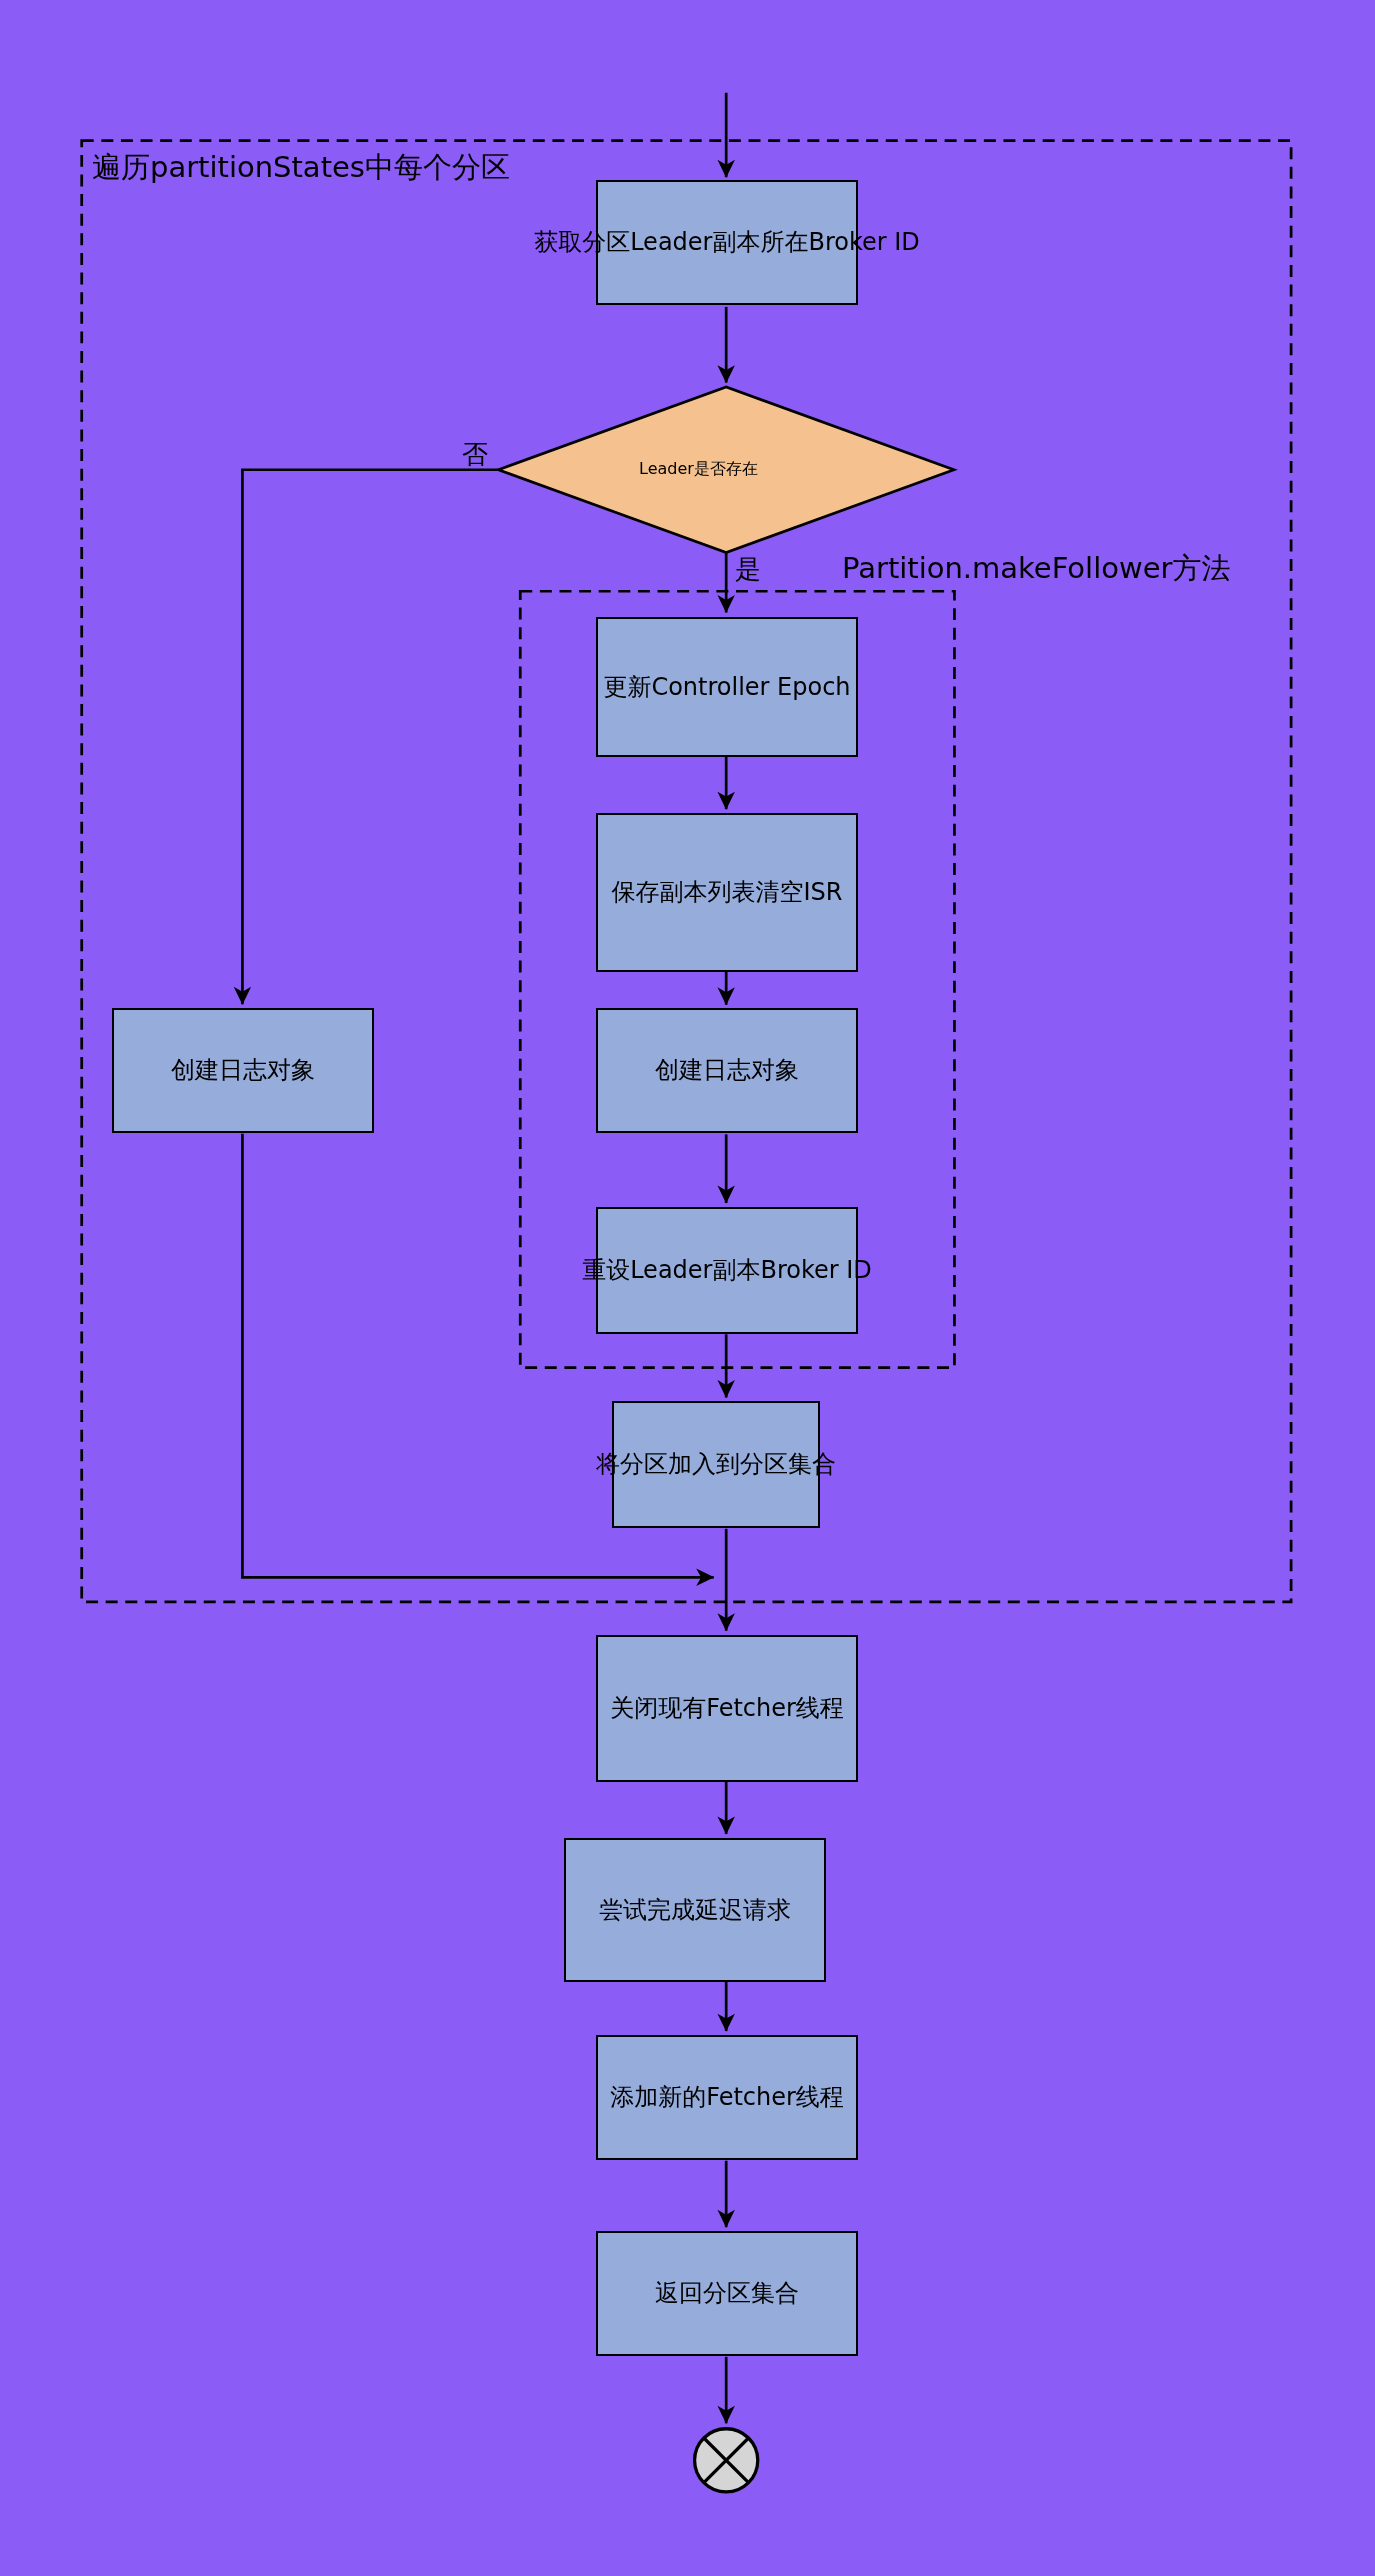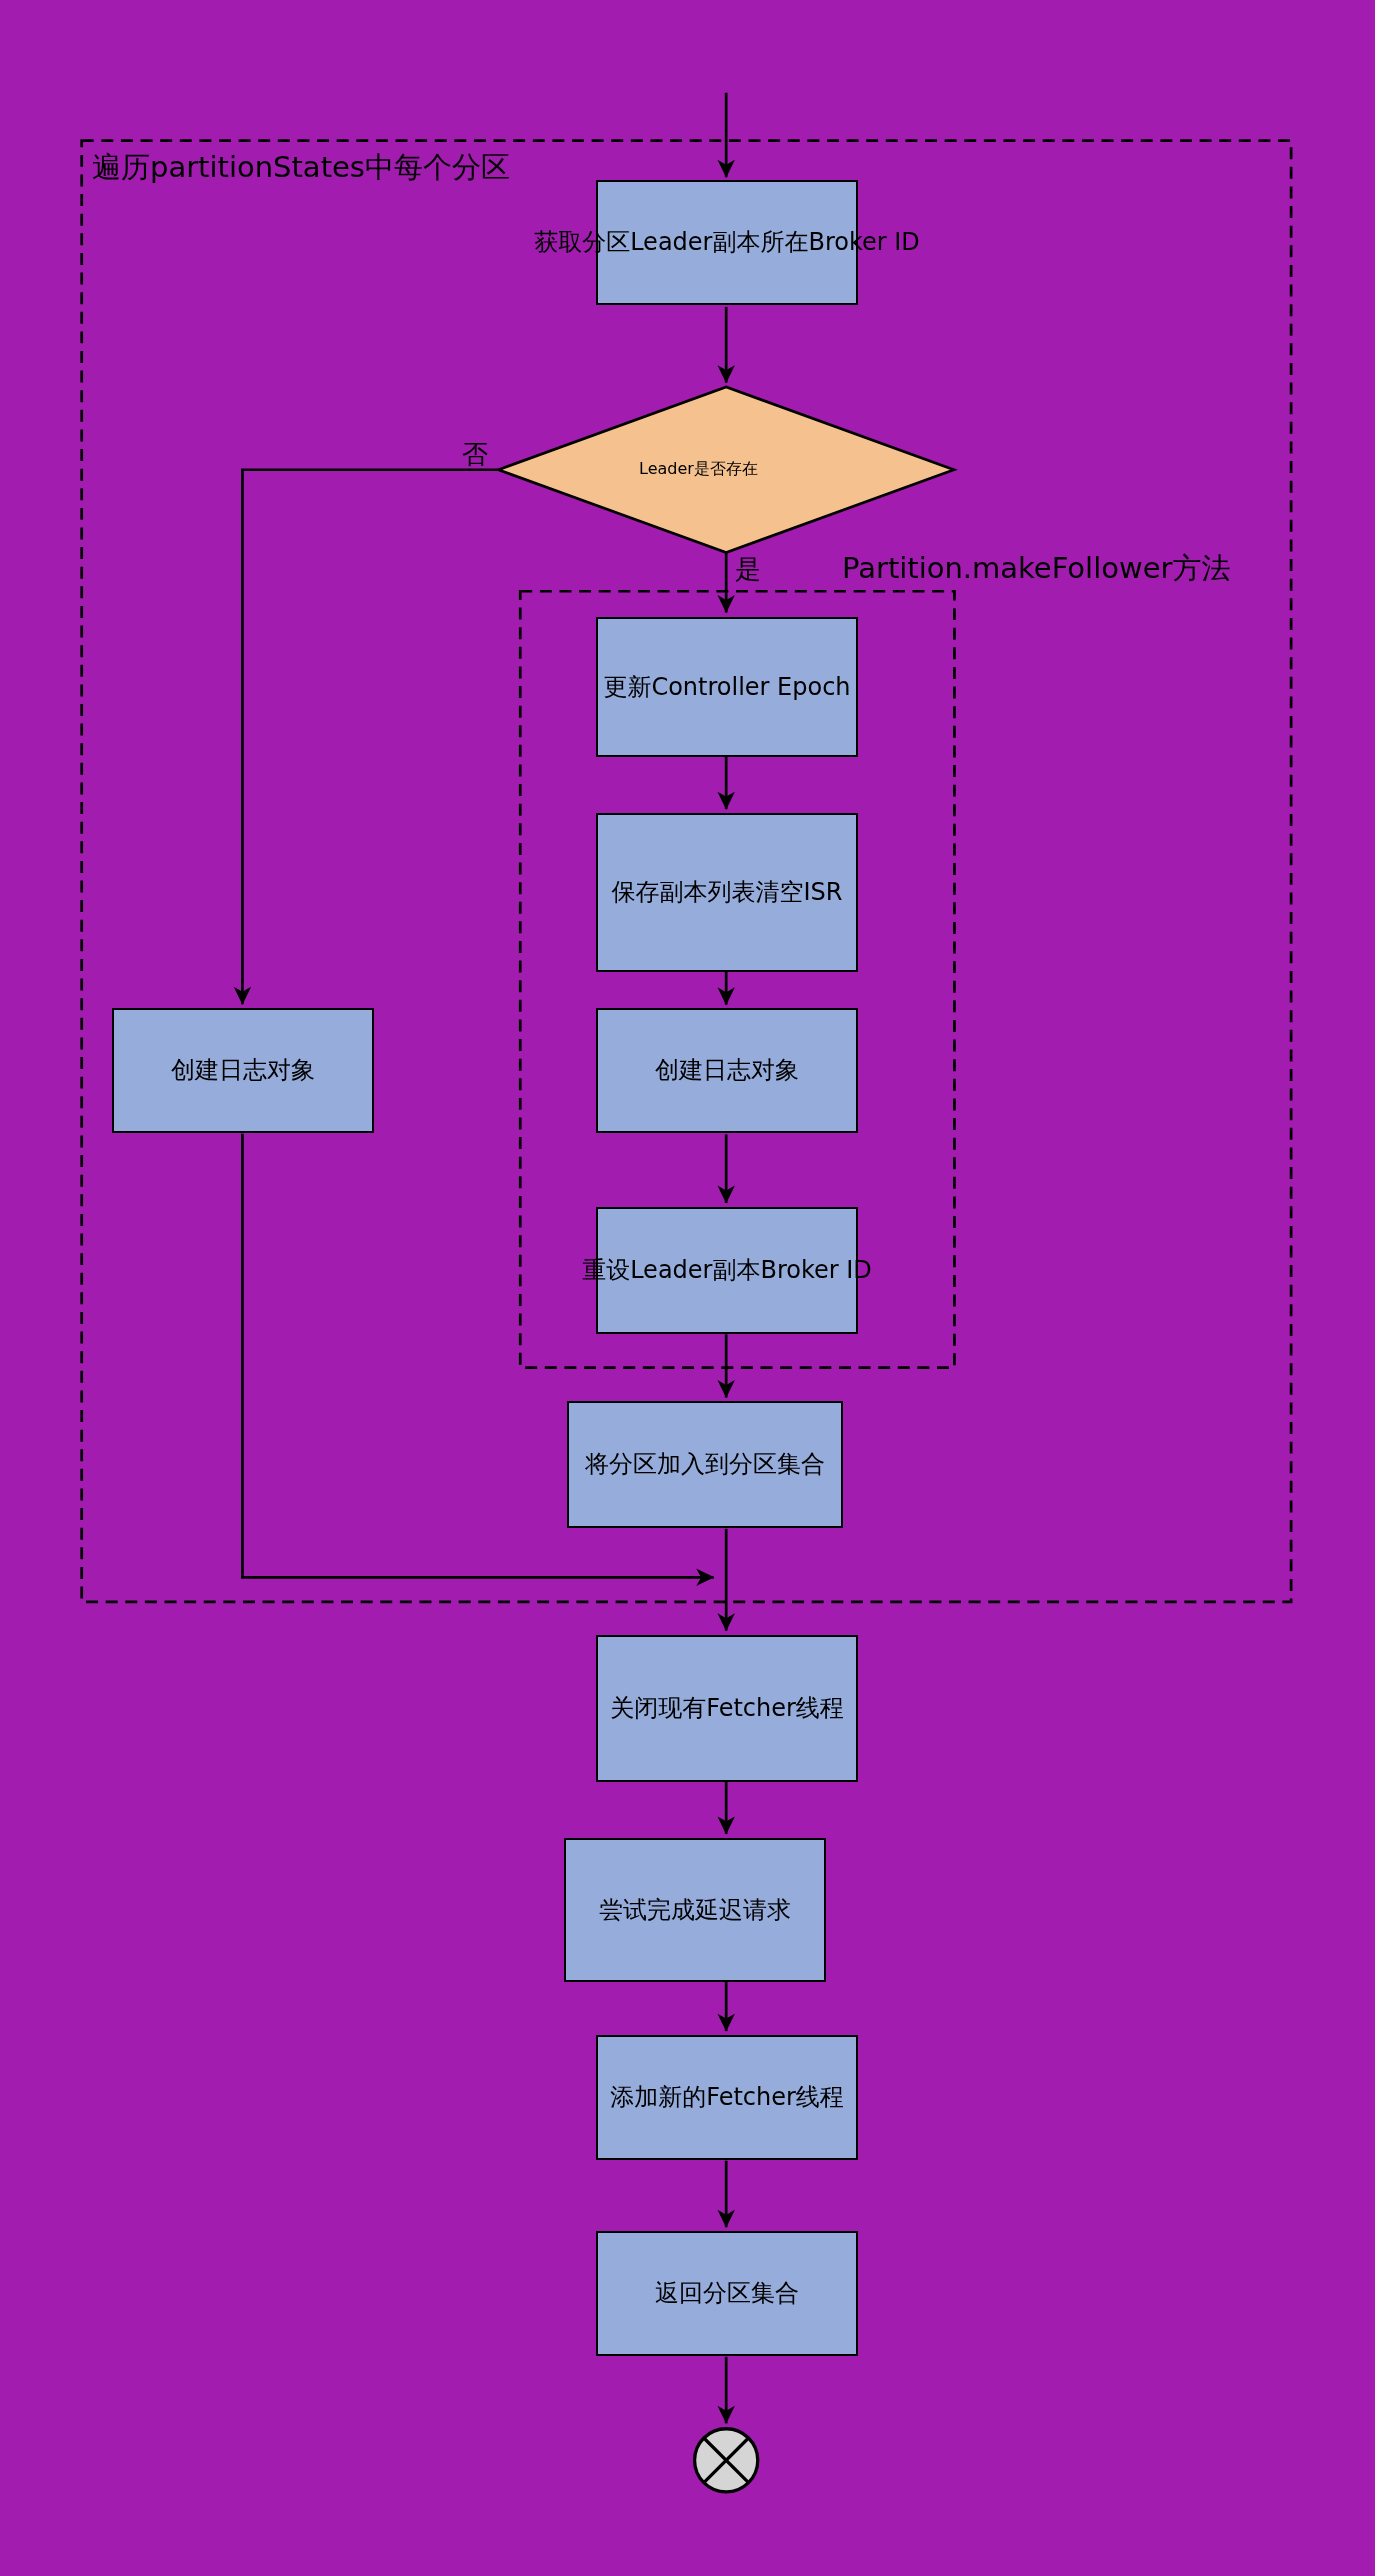--- a/index.html
+++ b/index.html
@@ -1,19 +1,19 @@
 <!DOCTYPE html>
 <html style="font-size:8.7px"><head>
 <meta charset="utf-8">
 <style>
   html,body{margin:0;padding:0;background:#ffffff;}
   .canvas{
     position:relative;
     width:1375px;height:2576px;
-    background:#a21caf;
+    background:#8b5cf6;
     font-family:"DejaVu Sans","Liberation Sans",sans-serif;
     color:#000;
     overflow:hidden;
   }
   .layer{position:absolute;left:0;top:0;}
   .node{
     position:absolute;
     box-sizing:border-box;
     border:2.7px solid #000000;
     background:#96ACDB;
@@ -104,21 +104,21 @@
   <div class="node" style="left:596px;top:1008px;width:262px;height:125px">
     <span class="line">创建日志对象</span>
 
   </div>
 
   <div class="node" style="left:596px;top:1207px;width:262px;height:127px">
     <span class="line">重设Leader副本</span>
     <span class="line">Broker ID</span>
   </div>
 
-  <div class="node" style="left:567px;top:1401px;width:276px;height:127px">
+  <div class="node" style="left:612px;top:1401px;width:208px;height:127px">
     <span class="line">将分区加入到</span>
     <span class="line">分区集合</span>
   </div>
 
   <div class="node" style="left:596px;top:1635px;width:262px;height:147px">
     <span class="line">关闭现有Fetcher线程</span>
 
   </div>
 
   <div class="node" style="left:564px;top:1838px;width:262px;height:144px">

